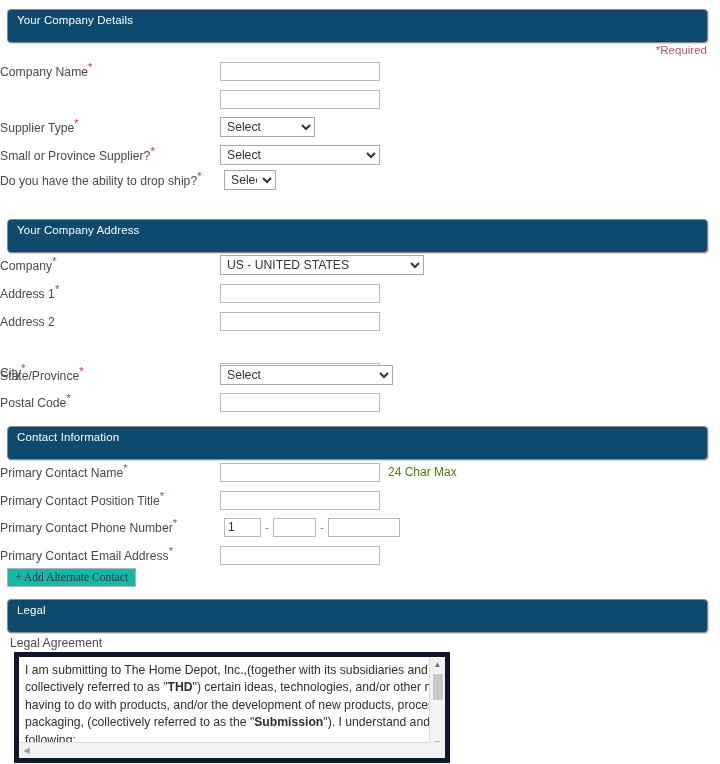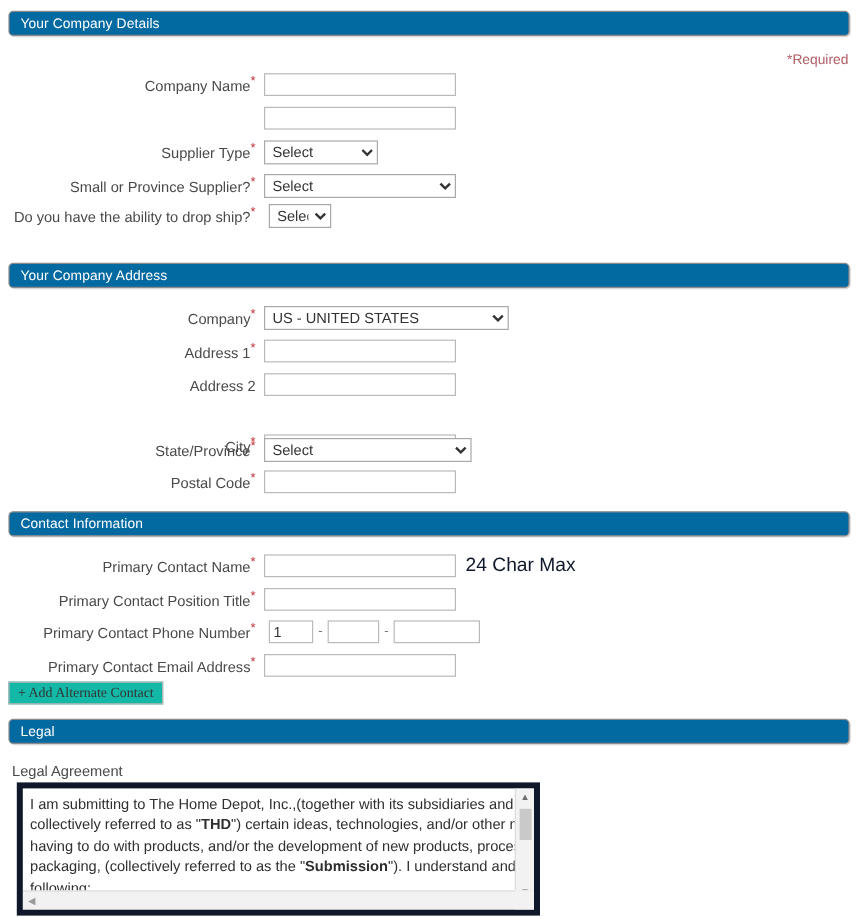--- a/index.html
+++ b/index.html
@@ -11,22 +11,22 @@
     color: #333333;
     overflow: hidden;
   }
   .page { position: relative; width: 720px; height: 764px; }
 
   
   .section-bar {
     position: absolute;
     left: 7px;
     width: 701px;
-    height: 21px;
-    background: #0369a1;
+    height: 34px;
+    background: #0c4a6e;
     border-radius: 4px;
     border: 1px solid #8a8a8a;
     box-shadow: 1px 1px 0 #d8d8d8;
   }
   .section-bar .title {
     position: absolute;
     left: 9px; top: 3px;
     font-size: 11.5px;
     color: #ffffff;
     line-height: 14px;
@@ -42,21 +42,21 @@
     color: #b05c63;
     white-space: nowrap;
   }
 
   
   .row { position: absolute; left: 0; width: 720px; height: 24px; }
   .lbl {
     position: absolute;
     left: 0;
     width: 213px;
-    text-align: right;
+    text-align: left;
     font-size: 12.2px;
     color: #4a4a4a;
     line-height: 24px;
     white-space: nowrap;
   }
   .lbl .star { color: #c0393f; font-size: 11px; vertical-align: super; line-height: 0; }
 
   .field { position: absolute; left: 220px; top: 1px; }
 
   input.txt {
@@ -77,22 +77,22 @@
     font-family: "Liberation Sans", sans-serif;
     font-size: 12.2px;
     color: #333;
     padding: 0 2px;
     outline: none;
     border-radius: 0;
   }
 
   .hint {
     position: absolute;
-    font-size: 16px;
-    color: #0f172a;
+    font-size: 12px;
+    color: #4d7c0f;
     line-height: 22px;
     white-space: nowrap;
   }
 
   .dash {
     display: inline-block;
     width: 12px;
     text-align: center;
     font-size: 11px;
     color: #777;

